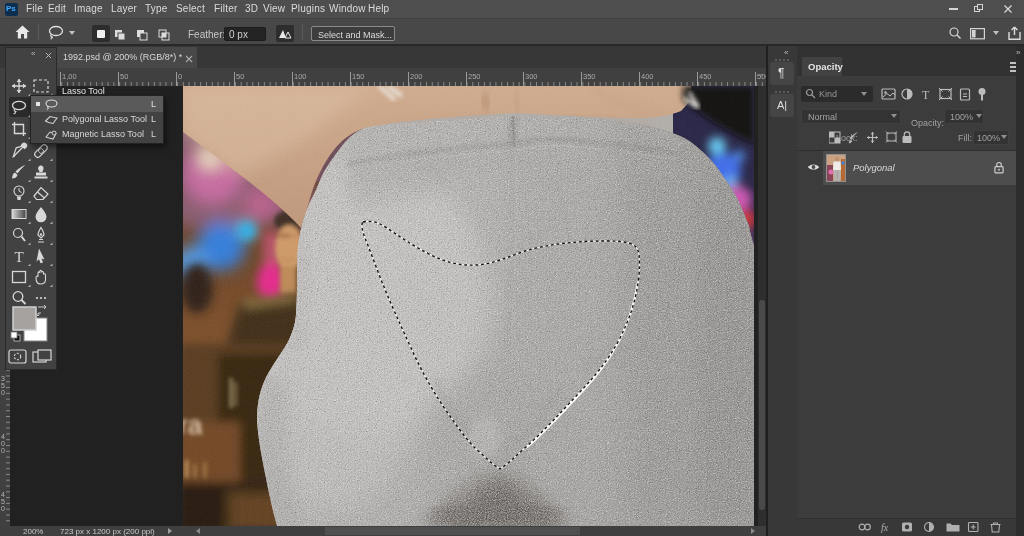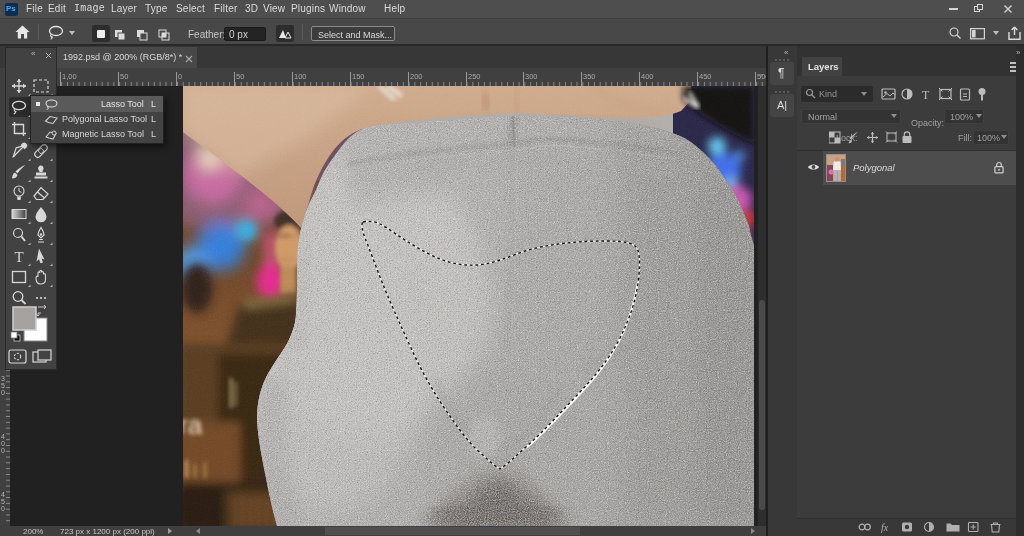--- a/index.html
+++ b/index.html
@@ -11,30 +11,30 @@
 </style>
 </head>
 <body>
 <div id="app">
 
 <div class="abs" style="left:0;top:0;width:1024px;height:18px;background:#4e4e4e;"></div>
 <div class="abs" style="left:5px;top:3px;width:13px;height:13px;background:#0d2e4e;border-radius:2px;"></div>
 <div class="abs" style="left:6px;top:4px;font-size:8px;font-weight:bold;color:#43aaff;">Ps</div>
 <div class="abs t11" style="left:26px;top:3px;">File</div>
 <div class="abs t11" style="left:48px;top:3px;">Edit</div>
-<div class="abs t11" style="left:74px;top:3px;font-family:Liberation Mono, monospace;">Image</div>
+<div class="abs t11" style="left:74px;top:3px;">Image</div>
 <div class="abs t11" style="left:111px;top:3px;">Layer</div>
 <div class="abs t11" style="left:145px;top:3px;">Type</div>
 <div class="abs t11" style="left:176px;top:3px;">Select</div>
 <div class="abs t11" style="left:214px;top:3px;">Filter</div>
 <div class="abs t11" style="left:245px;top:3px;">3D</div>
 <div class="abs t11" style="left:263px;top:3px;">View</div>
 <div class="abs t11" style="left:291px;top:3px;">Plugins</div>
 <div class="abs t11" style="left:329px;top:3px;">Window</div>
-<div class="abs t11" style="left:384px;top:3px;text-align:right;">Help</div>
+<div class="abs t11" style="left:368px;top:3px;text-align:right;">Help</div>
 
 <div class="abs" style="left:949px;top:8px;width:9px;height:1.5px;background:#d4d4d4;"></div>
 <div class="abs" style="left:974px;top:6px;width:6px;height:6px;border:1px solid #d4d4d4;"></div>
 <div class="abs" style="left:977px;top:4px;width:6px;height:6px;border:1px solid #d4d4d4;background:#4e4e4e;"></div>
 <div class="abs" style="left:1003px;top:4px;">
       <svg width="10" height="10" viewBox="0 0 10 10">
         <path d="M1.5,1.5 L8.5,8.5 M8.5,1.5 L1.5,8.5" stroke="#d4d4d4" stroke-width="1.4"></path>
       </svg>
     </div>
 
@@ -544,21 +544,21 @@
 
 <div class="abs" style="left:30px;top:95px;width:134px;height:49px;background:#424242;border:1px solid #222;box-shadow:2px 3px 6px rgba(0,0,0,.5);"></div>
 <div class="abs" style="left:31px;top:96px;width:132px;height:16px;background:#5a5a5a;"></div>
 <div class="abs" style="left:36px;top:102px;width:4px;height:4px;background:#e8e8e8;"></div>
 <div class="abs" style="left:44px;top:99px;">
       <svg width="15" height="11" viewBox="0 0 15 11">
         <ellipse cx="7.5" cy="4.5" rx="5.5" ry="3.5" fill="none" stroke="#dcdcdc" stroke-width="1.1"></ellipse>
         <path d="M3.5 7 C3 8.5 4 9.3 5 9 M4 9.2 C4 10.2 3.4 10.6 2.8 10.6" fill="none" stroke="#dcdcdc" stroke-width="1"></path>
       </svg>
     </div>
-<div class="abs" style="left:62px;top:99px;font-size:9px;color:#e4e4e4;margin-left:39px;">Lasso Tool</div>
+<div class="abs" style="left:62px;top:86px;font-size:9px;color:#e4e4e4;">Lasso Tool</div>
 <div class="abs" style="left:151px;top:99px;font-size:9px;color:#e4e4e4;">L</div>
 <div class="abs" style="left:44px;top:115px;">
       <svg width="15" height="11" viewBox="0 0 15 11">
         <path d="M1.5 6 L6 1.5 L13 3 L9 8.5 L4.5 7.5 Z" fill="none" stroke="#d0d0d0" stroke-width="1.1"></path>
       </svg>
     </div>
 <div class="abs" style="left:62px;top:114px;font-size:9px;color:#d8d8d8;">Polygonal Lasso Tool</div>
 <div class="abs" style="left:151px;top:114px;font-size:9px;color:#d8d8d8;">L</div>
 <div class="abs" style="left:44px;top:130px;">
       <svg width="15" height="12" viewBox="0 0 15 12">
@@ -575,21 +575,21 @@
 <div class="abs" style="left:775px;top:59px;width:14px;height:2px;border-top:2px dotted #5a5a5a;"></div>
 <div class="abs" style="left:770px;top:62px;width:24px;height:23px;background:#454545;border-radius:3px;"></div>
 <div class="abs" style="left:778px;top:66px;font-size:12px;color:#dedede;">¶</div>
 <div class="abs" style="left:775px;top:91px;width:14px;height:2px;border-top:2px dotted #5a5a5a;"></div>
 <div class="abs" style="left:770px;top:94px;width:24px;height:23px;background:#454545;border-radius:3px;"></div>
 <div class="abs" style="left:777px;top:99px;font-size:11px;color:#dedede;">A|</div>
 
 <div class="abs" style="left:797px;top:46px;width:219px;height:490px;background:#3c3c3c;"></div>
 <div class="abs" style="left:797px;top:46px;width:219px;height:30px;background:#323232;"></div>
 <div class="abs" style="left:802px;top:57px;width:40px;height:19px;background:#424242;"></div>
-<div class="abs" style="left:808px;top:61px;font-size:9.5px;font-weight:bold;color:#e4e4e4;">Layers</div>
+<div class="abs" style="left:808px;top:61px;font-size:9.5px;font-weight:bold;color:#e4e4e4;">Opacity</div>
 <div class="abs" style="left:1010px;top:62px;width:12px;height:2px;background:#c0c0c0;box-shadow:0 4px #c0c0c0, 0 8px #c0c0c0;"></div>
 
 <div class="abs" style="left:801px;top:86px;width:72px;height:16px;background:#2b2b2b;border-radius:2px;"></div>
 <div class="abs" style="left:805px;top:88px;">
       <svg width="11" height="11" viewBox="0 0 11 11">
         <circle cx="4.5" cy="4.5" r="3" fill="none" stroke="#9a9a9a" stroke-width="1.2"></circle>
         <path d="M7 7 L10 10" stroke="#9a9a9a" stroke-width="1.3"></path>
       </svg>
     </div>
 <div class="abs" style="left:819px;top:89px;font-size:9px;color:#969696;">Kind</div>

